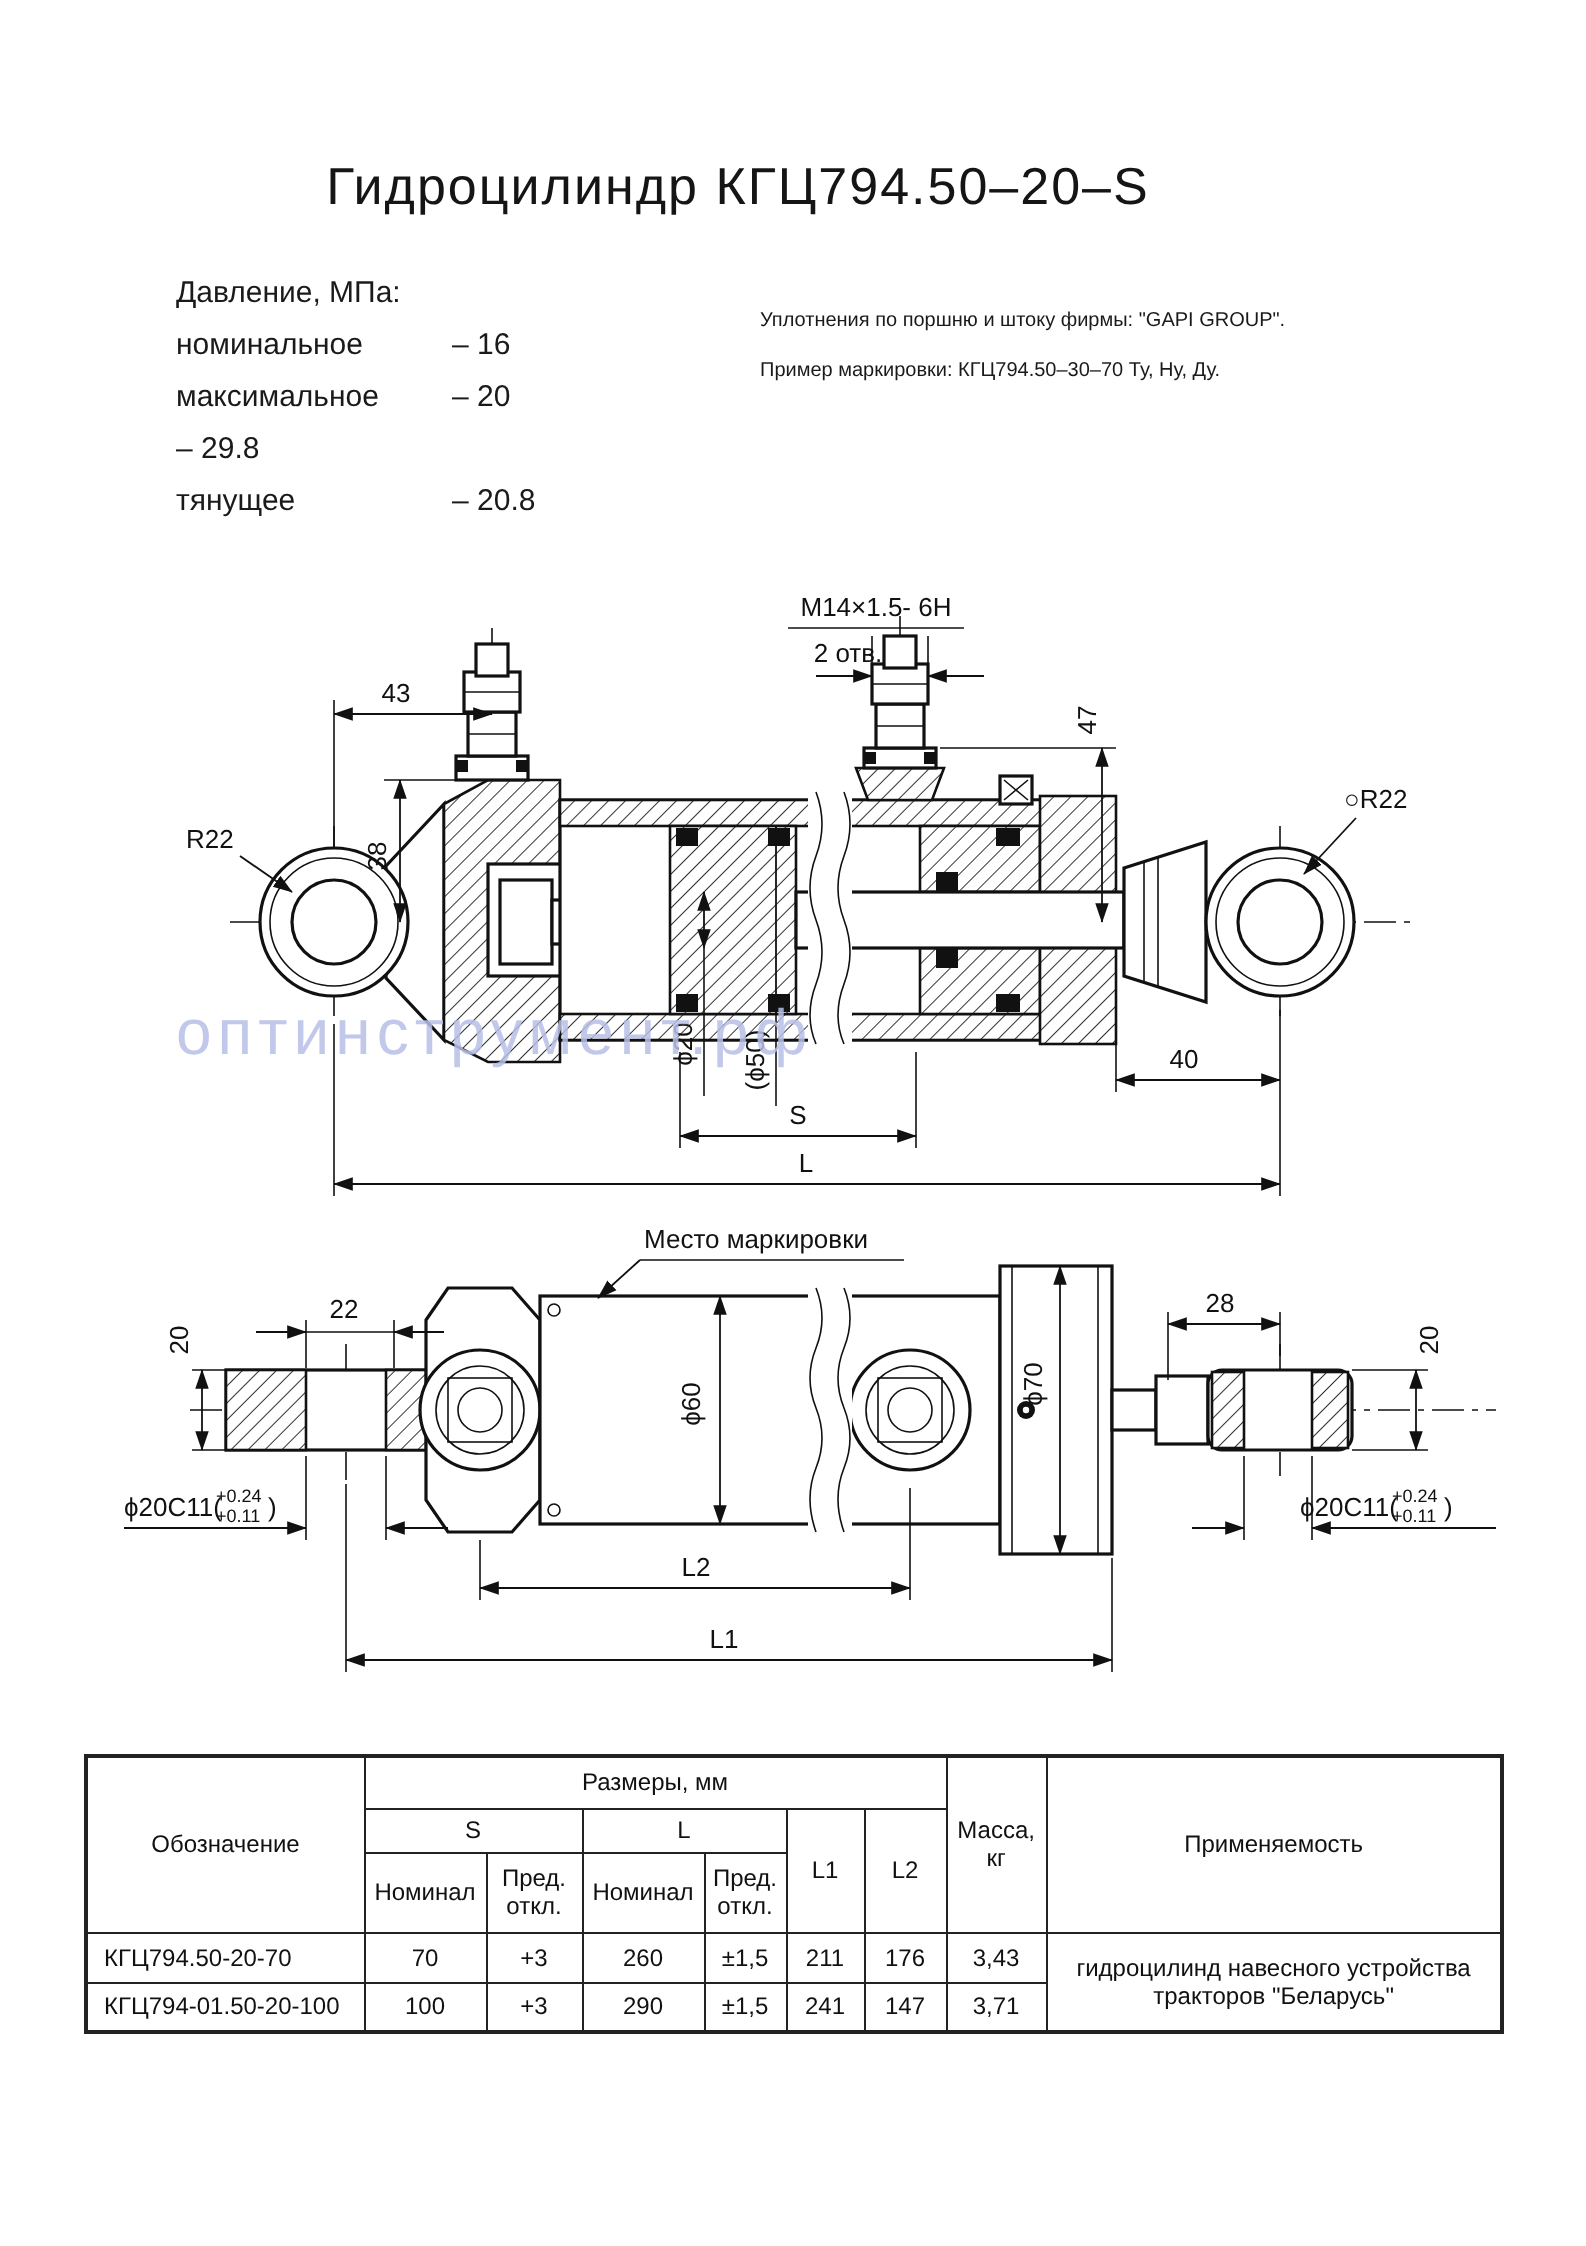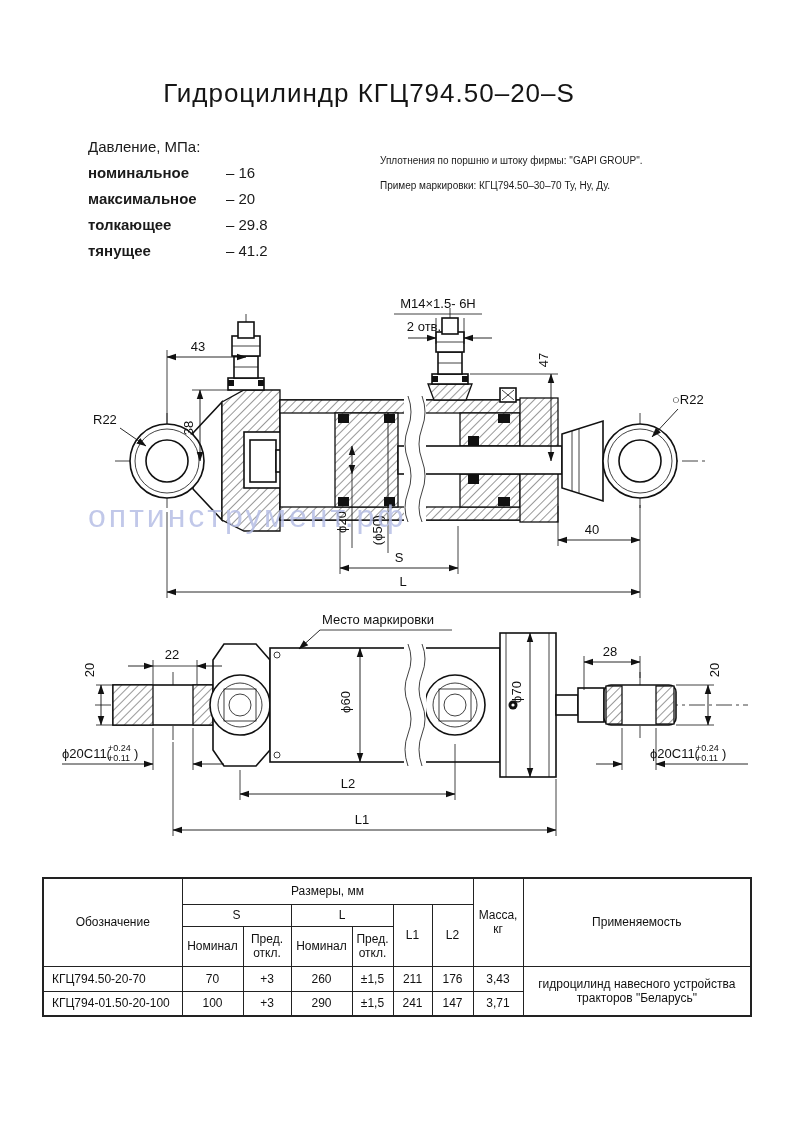--- a/index.html
+++ b/index.html
@@ -3,21 +3,21 @@
 <meta charset="utf-8">
 <style>
   html,body{margin:0;padding:0;background:#ffffff;}
   #page{position:relative;width:793px;height:1123px;background:#fff;overflow:hidden;
         font-family:"Liberation Sans",sans-serif;color:#111;}
   .abs{position:absolute;}
   #title{top:78px;left:0;width:100%;text-align:center;padding-right:55px;box-sizing:border-box;
          font-size:26px;letter-spacing:1px;color:#151515;}
   #specs{top:134px;left:88px;width:260px;font-size:15px;line-height:26px;color:#1a1a1a;}
   .spec-row{display:flex;}
-  .spec-label{width:138px;font-weight:bold;}
+  .spec-label{width:138px;}
   #notes{top:148px;left:380px;width:360px;font-size:10px;line-height:25px;color:#1a1a1a;}
   #watermark{top:498px;left:88px;font-size:32px;letter-spacing:3px;color:#b7bfe6;opacity:.85;
              pointer-events:none;z-index:5;}
   svg text{font-family:"Liberation Sans",sans-serif;font-size:13px;fill:#111;}
   svg .small{font-size:9px;}
   
   #spec-table{top:877px;left:42px;width:708px;}
   table{border-collapse:collapse;table-layout:fixed;width:708px;font-size:12px;color:#111;}
   td{border:1px solid #222;text-align:center;vertical-align:middle;padding:1px 2px;overflow:hidden;}
   table{border:2px solid #222;}
@@ -35,26 +35,25 @@
     <div>Давление, МПа:</div>
     <div class="spec-row">
       <span class="spec-label">номинальное</span>
       <span>– 16</span>
     </div>
     <div class="spec-row">
       <span class="spec-label">максимальное</span>
       <span>– 20</span>
     </div>
     <div class="spec-row">
-      <span class="spec-label">толкающее</span>
       <span>– 29.8</span>
     </div>
     <div class="spec-row">
       <span class="spec-label">тянущее</span>
-      <span>– 41.2</span>
+      <span>– 20.8</span>
     </div>
   </div>
 
   <div id="notes" class="abs">
     <div>Уплотнения по поршню и штоку фирмы: "GAPI GROUP".</div>
     <div>Пример маркировки: КГЦ794.50–30–70 Ту, Ну, Ду.</div>
   </div>
 
   <svg class="abs" style="top:0;left:0;" width="793" height="870" viewBox="0 0 793 870">
     <defs>

